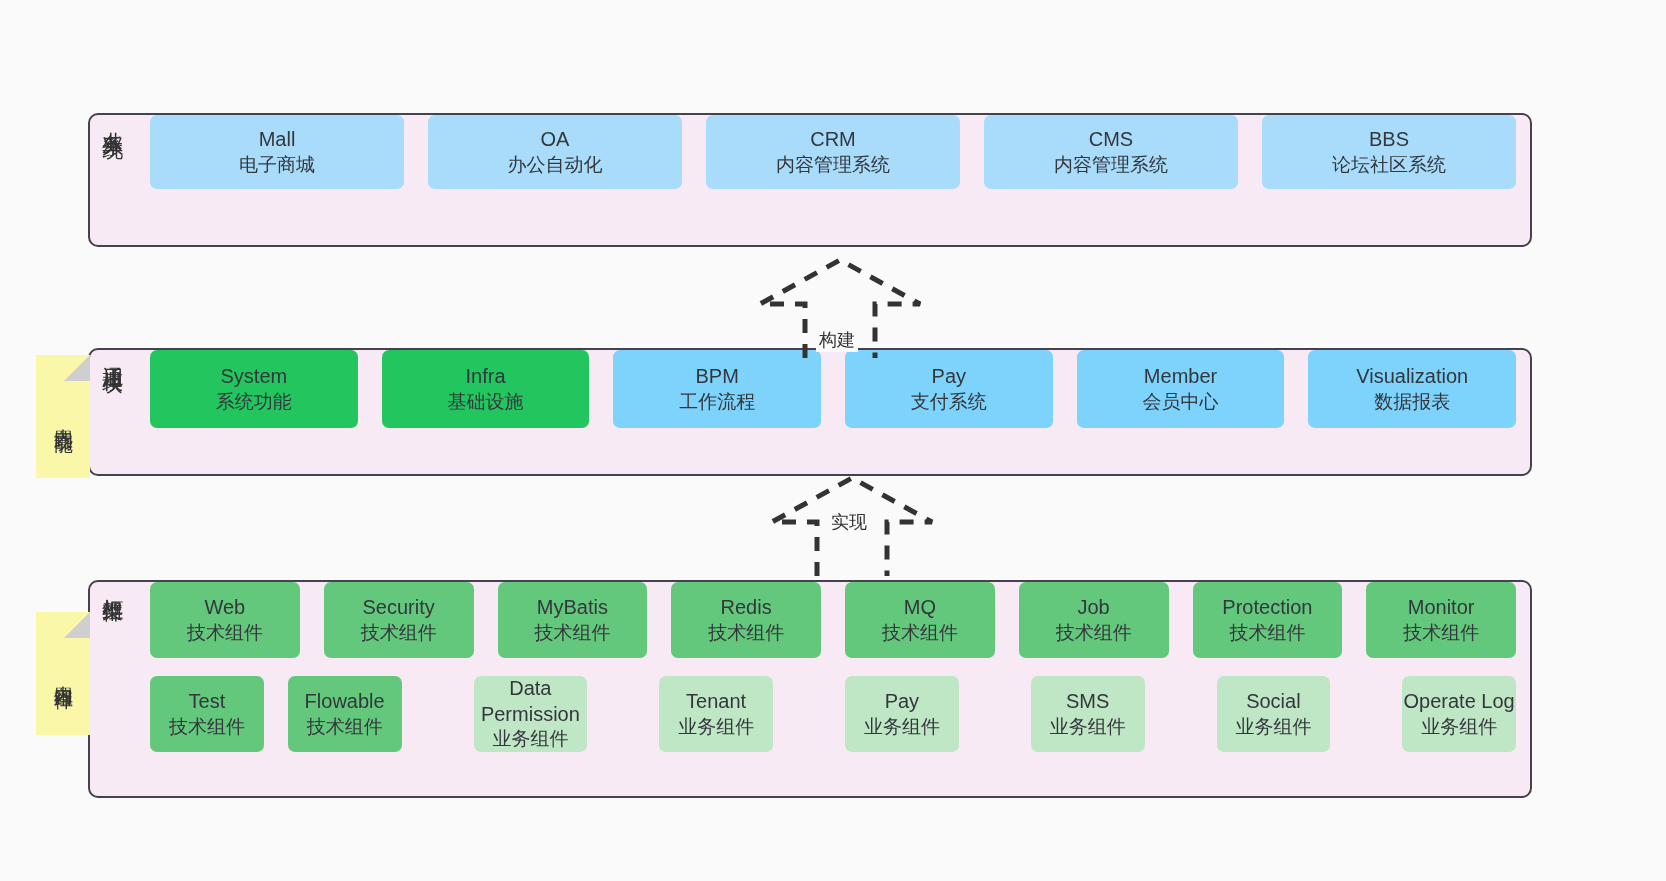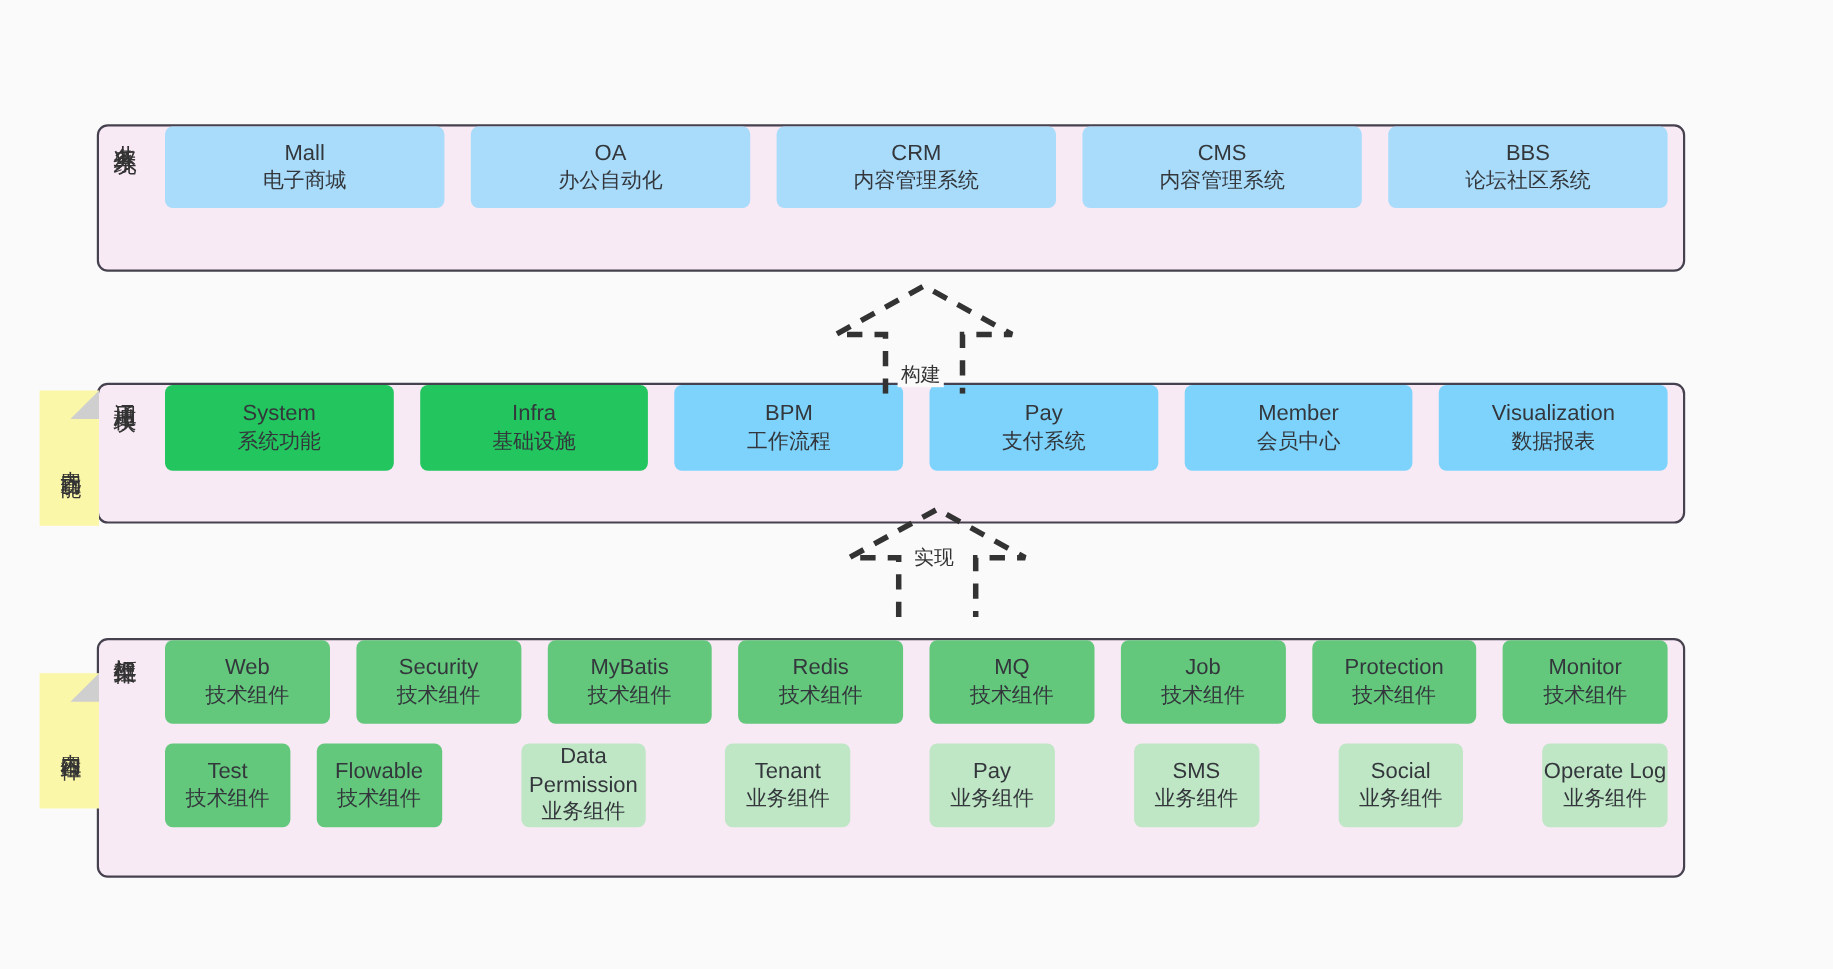--- a/index.html
+++ b/index.html
@@ -180,21 +180,21 @@
     height: 100px;
   }
   #arrow-build .arrow-label {
     left: 66px;
     top: 24px;
     margin-top: 46px;
   }
 
   #arrow-impl {
     left: 762px;
-    top: 461px;
+    top: 476px;
     width: 180px;
     height: 100px;
   }
   #arrow-impl .arrow-label {
     left: 66px;
     top: 34px;
   }
 </style>
 </head>
 <body>

